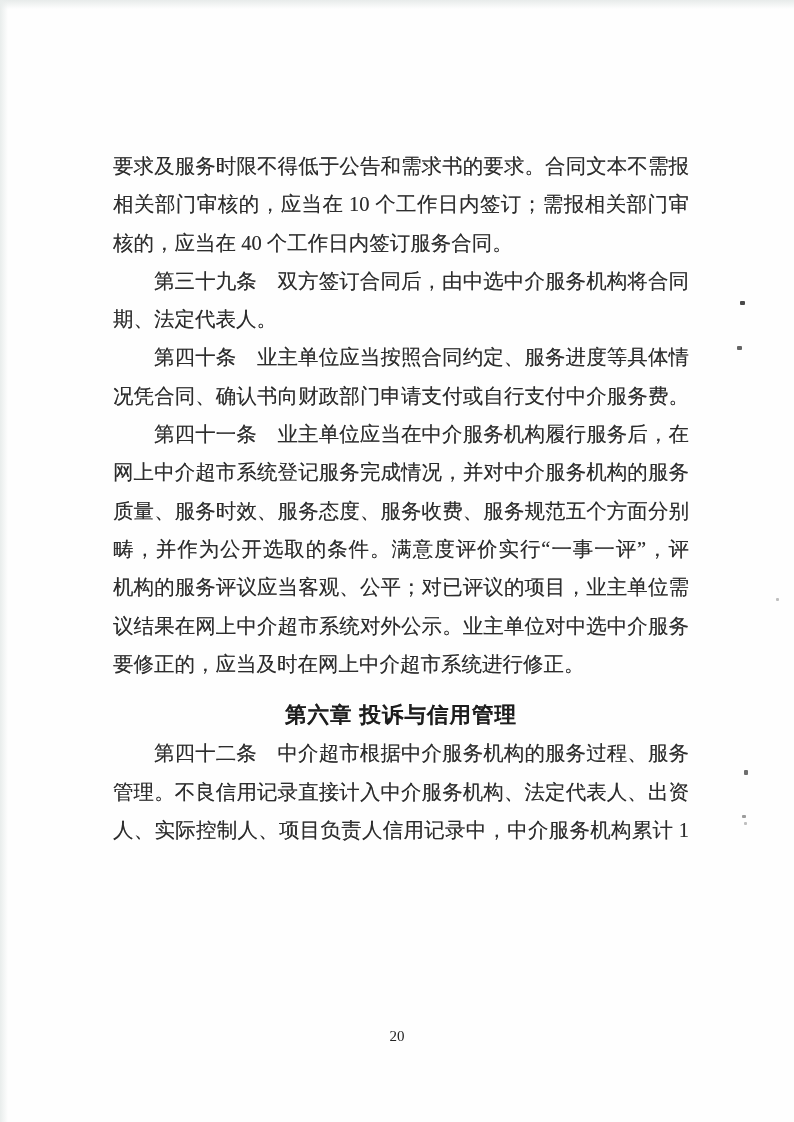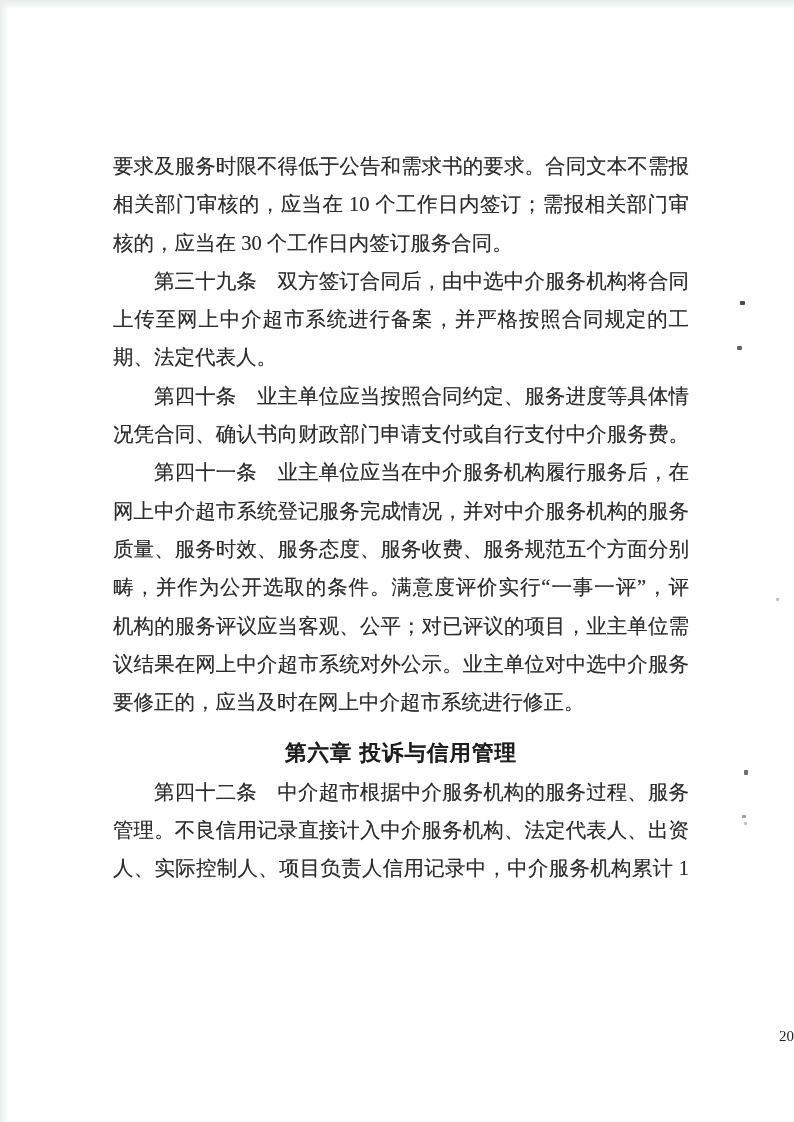--- a/index.html
+++ b/index.html
@@ -55,21 +55,21 @@
     text-align-last: center;
     padding-left: 0;
     margin-top: 13px;
     margin-bottom: 0;
     letter-spacing: 1px;
   }
   .pagenum {
     position: absolute;
     left: 0; right: 0;
     top: 1028px;
-    text-align: right;
+    text-align: center;
     font-size: 15px;
     color: #242424;
     font-family: "Liberation Serif", "DejaVu Serif", serif;
   }
   .speckle {
     position: absolute;
     background: #4a4a4a;
     border-radius: 1px;
     pointer-events: none;
   }
@@ -83,23 +83,22 @@
 </head>
 <body>
 
 <div class="page">
   <div class="edge-top"></div>
   <div class="edge-left"></div>
 
   <div class="content">
       <div class="line just">要求及服务时限不得低于公告和需求书的要求。合同文本不需报</div>
       <div class="line just">相关部门审核的，应当在 10 个工作日内签订；需报相关部门审</div>
-      <div class="line">核的，应当在 30 个工作日内签订服务合同。</div>
+      <div class="line">核的，应当在 40 个工作日内签订服务合同。</div>
       <div class="line just indent">第三十九条　双方签订合同后，由中选中介服务机构将合同</div>
-      <div class="line just">上传至网上中介超市系统进行备案，并严格按照合同规定的工</div>
       <div class="line">期、法定代表人。</div>
       <div class="line just indent">第四十条　业主单位应当按照合同约定、服务进度等具体情</div>
       <div class="line just">况凭合同、确认书向财政部门申请支付或自行支付中介服务费。</div>
       <div class="line just indent">第四十一条　业主单位应当在中介服务机构履行服务后，在</div>
       <div class="line just">网上中介超市系统登记服务完成情况，并对中介服务机构的服务</div>
       <div class="line just">质量、服务时效、服务态度、服务收费、服务规范五个方面分别</div>
       <div class="line just">畴，并作为公开选取的条件。满意度评价实行“一事一评”，评</div>
       <div class="line just">机构的服务评议应当客观、公平；对已评议的项目，业主单位需</div>
       <div class="line just">议结果在网上中介超市系统对外公示。业主单位对中选中介服务</div>
       <div class="line">要修正的，应当及时在网上中介超市系统进行修正。</div>

